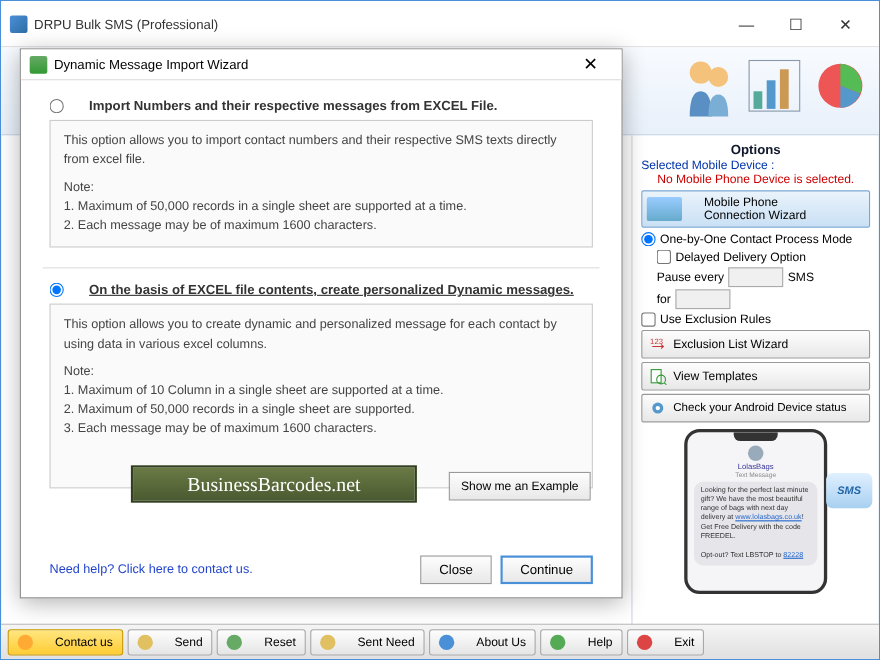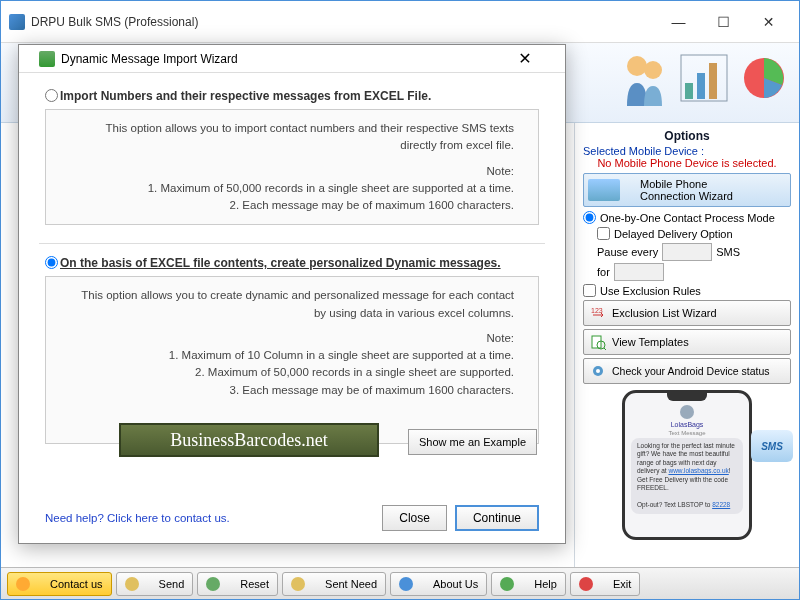--- a/index.html
+++ b/index.html
@@ -43,30 +43,30 @@
 .phone-frame .bubble a { color: #2266cc; text-decoration: underline; }
 .sms-badge { position: absolute; right: -2px; top: 40px; width: 42px; height: 32px; background: linear-gradient(#e0f0ff,#a8d0f0); border-radius: 6px; display: flex; align-items: center; justify-content: center; font-size: 10px; font-weight: bold; color: #2266aa; font-style: italic; }
 
 .bottom-toolbar { position: absolute; bottom: 0; left: 0; right: 0; height: 32px; background: linear-gradient(#f5f5f5,#e0e0e0); border-top: 1px solid #bbb; display: flex; align-items: center; padding: 0 6px; gap: 4px; }
 .tb-btn { height: 24px; border: 1px solid #aaa; background: linear-gradient(#fdfdfd,#e5e5e5); border-radius: 3px; padding: 0 8px; display: flex; align-items: center; gap: 20px; font-size: 11px; cursor: pointer; }
 .tb-btn.contact { background: linear-gradient(#ffe680,#ffcc33); border-color: #cc9900; }
 .tb-btn .ticon { width: 14px; height: 14px; border-radius: 50%; }
 
 
 .modal { position: absolute; left: 18px; top: 44px; width: 548px; height: 500px; background: #fff; border: 1px solid #888; box-shadow: 0 4px 20px rgba(0,0,0,0.3); z-index: 100; }
-.modal-titlebar { height: 28px; background: #fff; border-bottom: 1px solid #ddd; display: flex; align-items: center; padding: 0 20px; }
+.modal-titlebar { height: 28px; background: #fff; border-bottom: 1px solid #ddd; display: flex; align-items: center; padding: 0 8px; }
 .modal-titlebar .micon { width: 16px; height: 16px; background: linear-gradient(#6a6,#393); border-radius: 2px; margin-right: 6px; }
 .modal-titlebar .mtitle { font-size: 12px; flex: 1; }
 .modal-titlebar .mclose { width: 40px; height: 24px; display: flex; align-items: center; justify-content: center; font-size: 16px; cursor: pointer; }
 .modal-body { padding: 16px 26px; font-size: 12px; color: #333; }
 .opt-block { margin-bottom: 18px; }
-.opt-head { display: flex; align-items: flex-start; gap: 2px; margin-bottom: 6px; }
+.opt-head { display: flex; align-items: flex-end; gap: 23px; margin-bottom: 6px; }
 .opt-head label { font-weight: bold; font-size: 12px; }
 .opt-head.selected label { text-decoration: underline; }
-.opt-desc { border: 1px solid #ccc; background: #fafafa; padding: 10px 24px; font-size: 11.5px; line-height: 1.5; color: #444; text-align: right; }
+.opt-desc { border: 1px solid #ccc; background: #fafafa; padding: 10px 12px; font-size: 11.5px; line-height: 1.5; color: #444; }
 .opt-desc .note-label { margin-top: 8px; }
 .watermark { position: absolute; left: 100px; bottom: 86px; width: 260px; height: 34px; background: linear-gradient(#6a7a45,#4a5a30); color: #fff; font-size: 18px; display: flex; align-items: center; justify-content: center; border: 2px solid #334020; font-family: Georgia, serif; }
 .example-btn { position: absolute; right: 28px; bottom: 88px; height: 26px; padding: 0 10px; border: 1px solid #999; background: linear-gradient(#fdfdfd,#e8e8e8); font-size: 11px; cursor: pointer; }
 .modal-footer { position: absolute; bottom: 12px; left: 26px; right: 26px; display: flex; align-items: center; }
 .help-link { color: #2244cc; font-size: 11.5px; cursor: pointer; }
 .modal-footer .spacer { flex: 1; }
 .modal-btn { height: 26px; padding: 0 16px; border: 1px solid #999; background: linear-gradient(#fdfdfd,#e8e8e8); font-size: 12px; margin-left: 8px; cursor: pointer; }
 .modal-btn.primary { border: 2px solid #4a90d9; }
 hr.sep { border: none; border-top: 1px solid #ddd; margin: 12px -6px; }
 </style>

